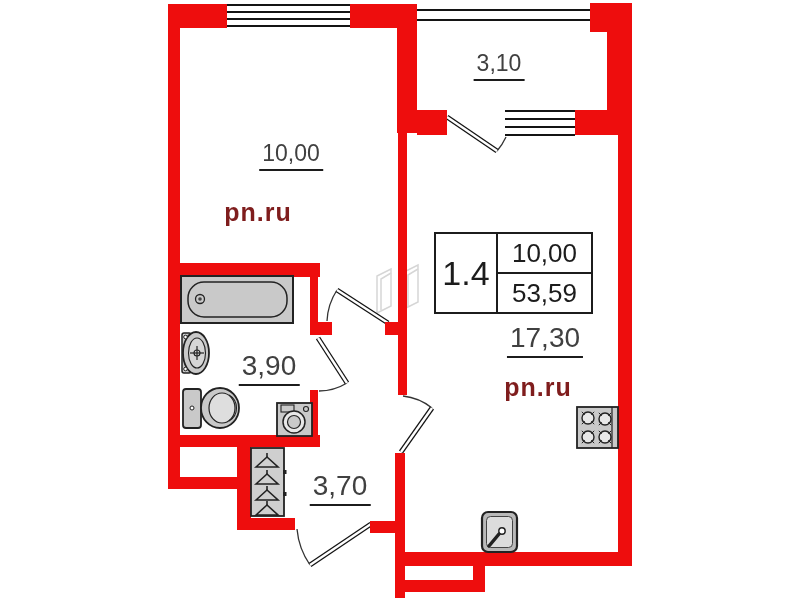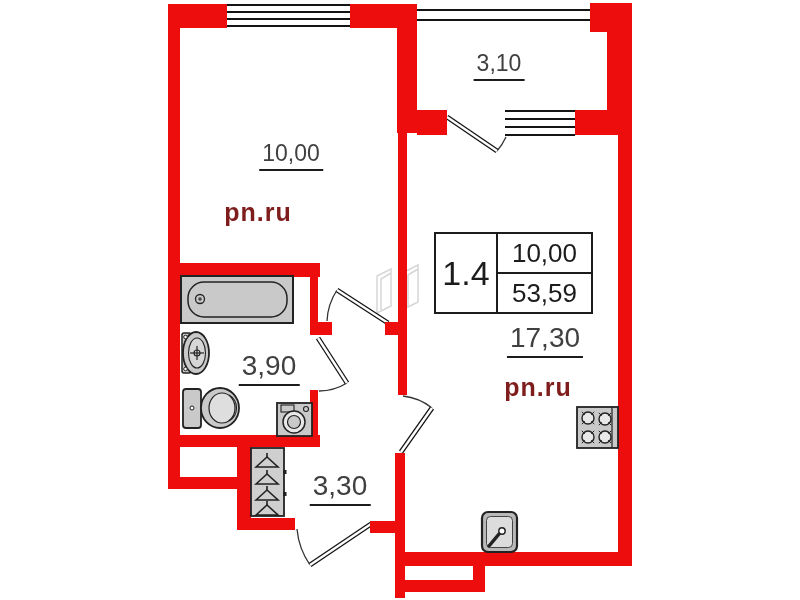--- a/index.html
+++ b/index.html
@@ -186,21 +186,21 @@
   <div class="lbl" style="left:291px;top:140px;">
     <span>10,00</span>
   </div>
   <div class="lbl" style="left:499px;top:50px;">
     <span>3,10</span>
   </div>
   <div class="lbl small" style="left:269px;top:350px;">
     <span>3,90</span>
   </div>
   <div class="lbl small" style="left:340px;top:470px;">
-    <span>3,30</span>
+    <span>3,70</span>
   </div>
   <div class="lbl small" style="left:545px;top:322px;">
     <span>17,30</span>
   </div>
 
   <div class="card">
     <div class="unit">1.4</div>
     <div class="rows">
       <div class="r">10,00</div>
       <div class="r">53,59</div>

